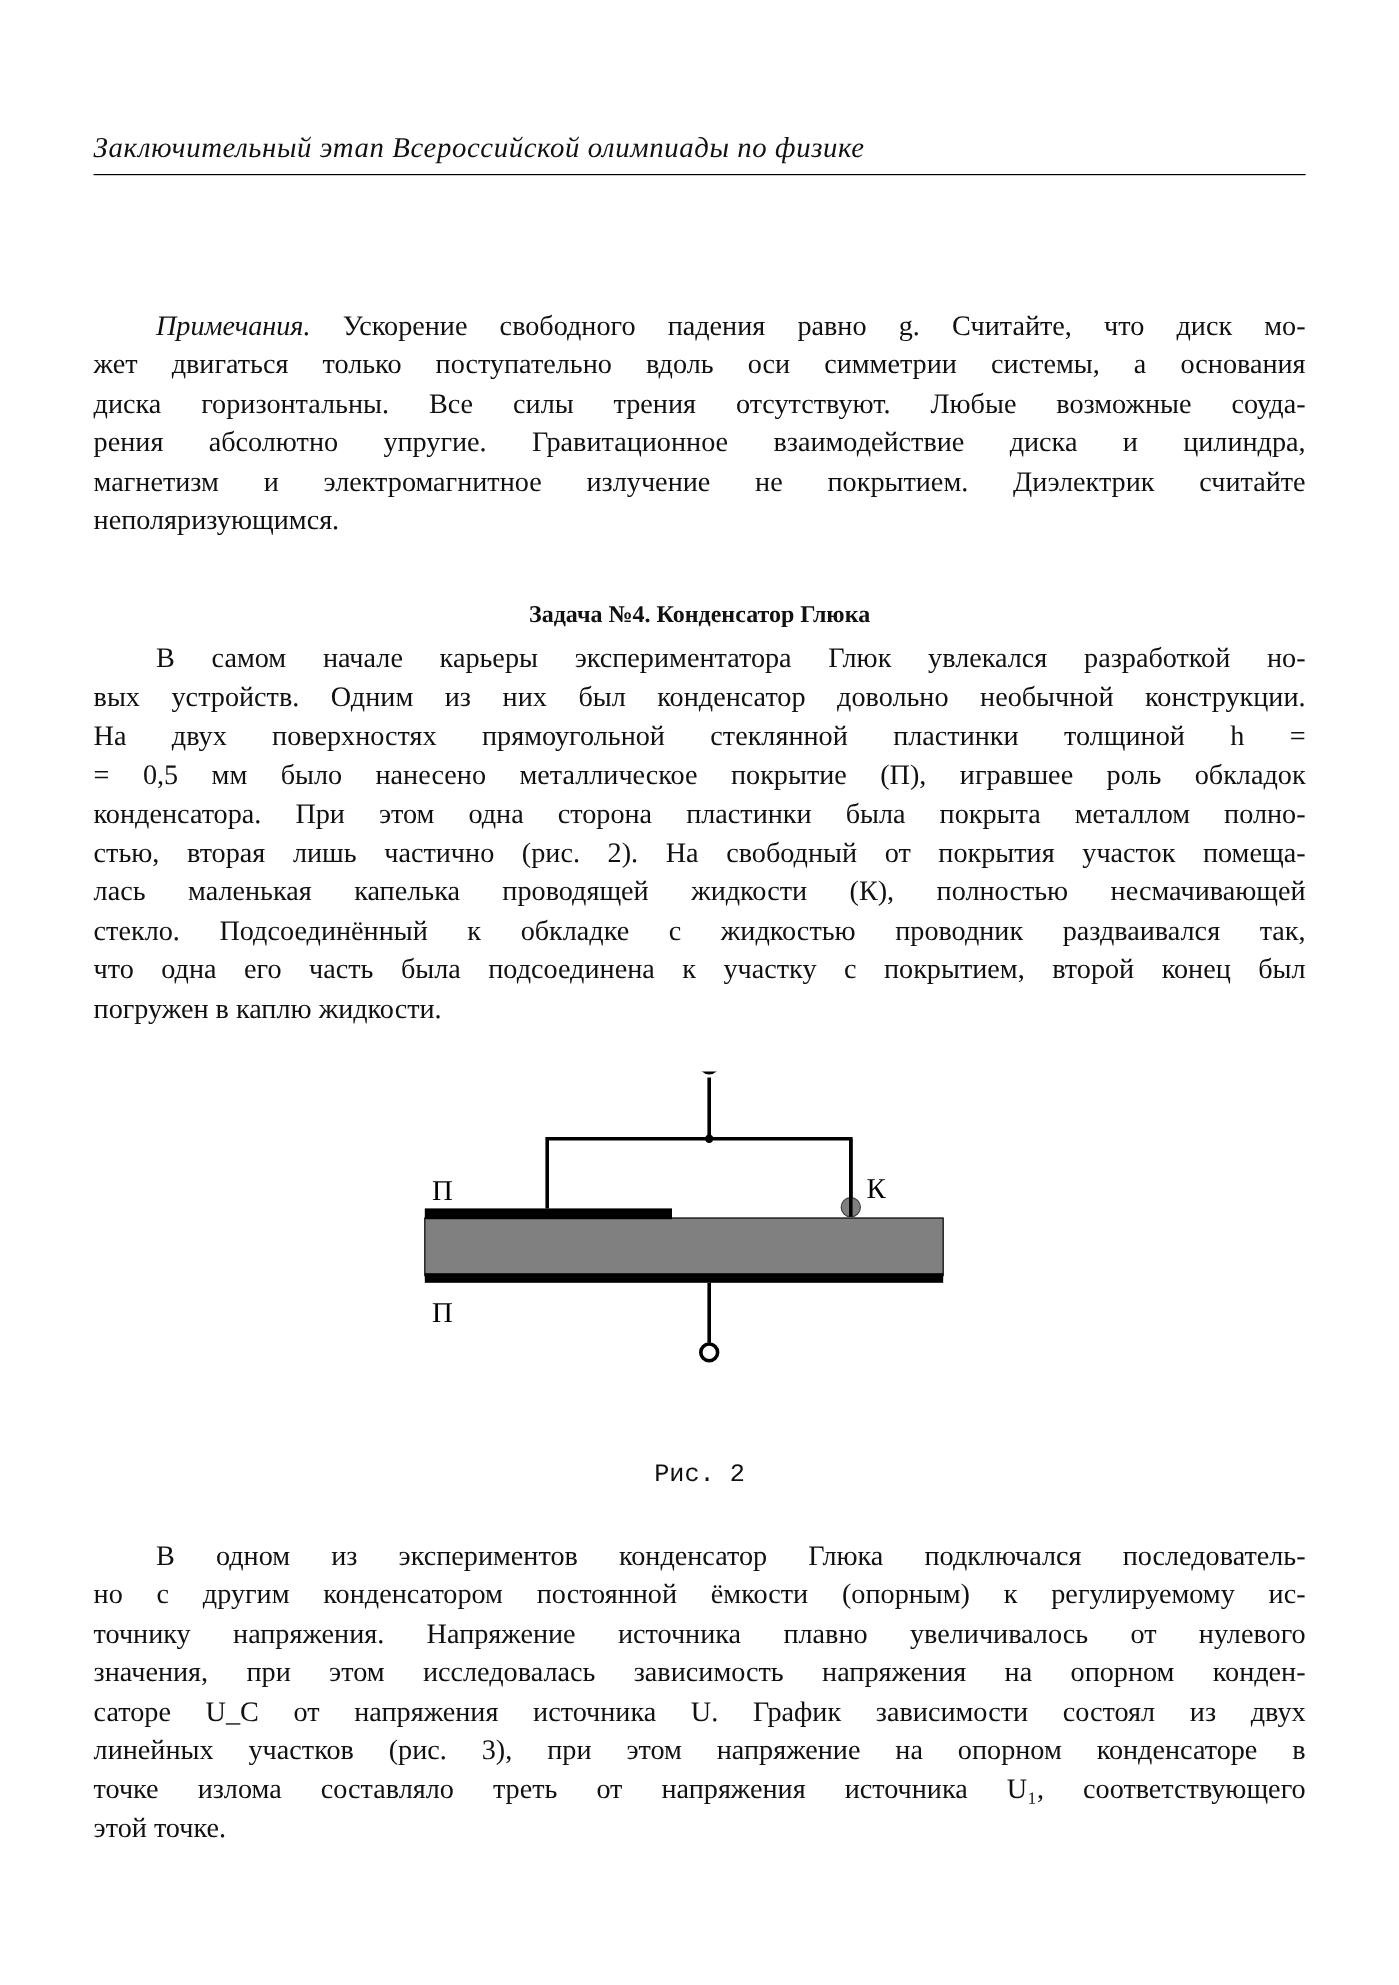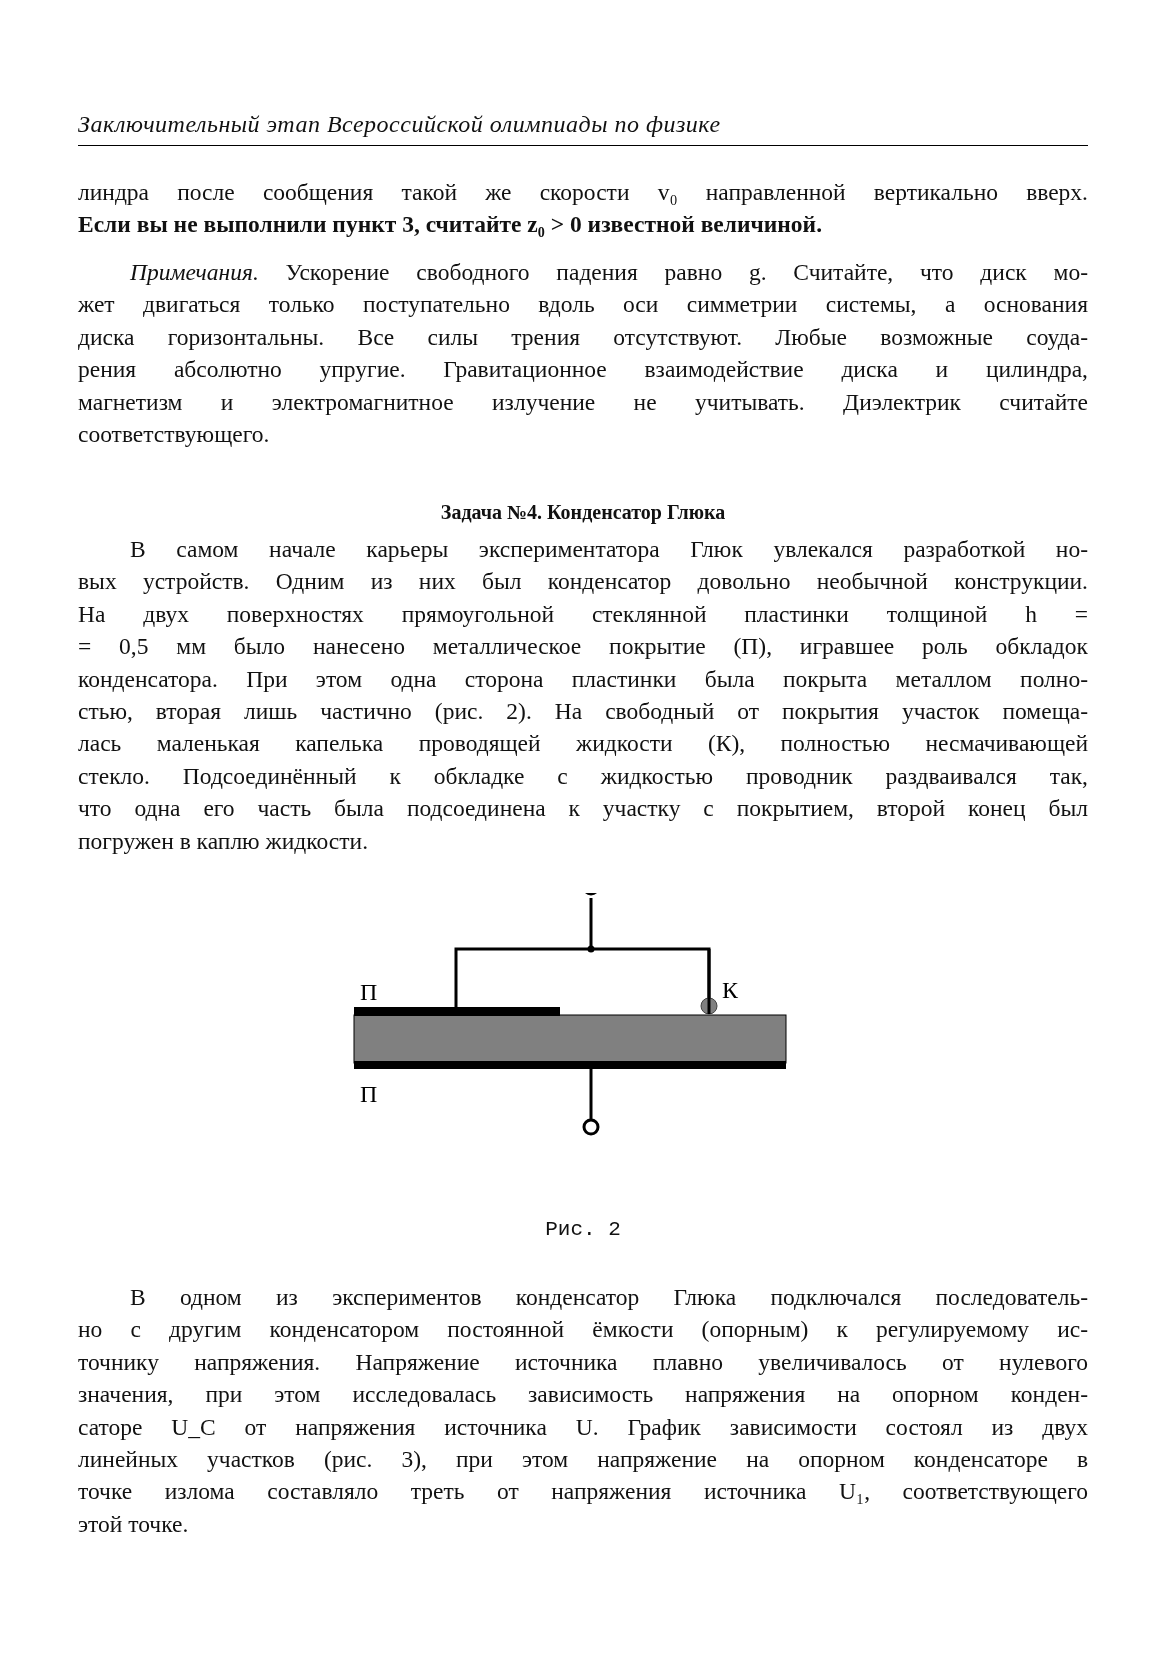--- a/index.html
+++ b/index.html
@@ -19,32 +19,28 @@
   .fig-label { font-family: "Liberation Serif", serif; font-size: 24px; }
 </style>
 </head>
 <body>
 
 <div class="page">
 
   <div class="running-head">Заключительный этап Всероссийской олимпиады по физике</div>
   <div class="head-rule"></div>
 
-  <div class="text" style="top:143px;">
-    <span class="line">линдра после сообщения такой же скорости v₀ направленной вертикально вверх.</span>
-    <span class="line last bold">Если вы не выполнили пункт 3, считайте z₀ &gt; 0 известной величиной.</span>
-  </div>
 
   <div class="text" style="top:223px;">
     <span class="line indent"><span class="ital">Примечания.</span><span> Ускорение свободного падения равно g. Считайте, что диск мо-</span></span>
     <span class="line">жет двигаться только поступательно вдоль оси симметрии системы, а основания</span>
     <span class="line">диска горизонтальны. Все силы трения отсутствуют. Любые возможные соуда-</span>
     <span class="line">рения абсолютно упругие. Гравитационное взаимодействие диска и цилиндра,</span>
-    <span class="line">магнетизм и электромагнитное излучение не учитывать. Диэлектрик считайте</span>
-    <span class="line last">соответствующего.</span>
+    <span class="line">магнетизм и электромагнитное излучение не покрытием. Диэлектрик считайте</span>
+    <span class="line last">неполяризующимся.</span>
   </div>
 
   <div class="title">Задача №4. Конденсатор Глюка</div>
 
   <div class="text" style="top:500px;">
     <span class="line indent">В самом начале карьеры экспериментатора Глюк увлекался разработкой но-</span>
     <span class="line">вых устройств. Одним из них был конденсатор довольно необычной конструкции.</span>
     <span class="line">На двух поверхностях прямоугольной стеклянной пластинки толщиной h =</span>
     <span class="line">= 0,5 мм было нанесено металлическое покрытие (П), игравшее роль обкладок</span>
     <span class="line">конденсатора. При этом одна сторона пластинки была покрыта металлом полно-</span>

